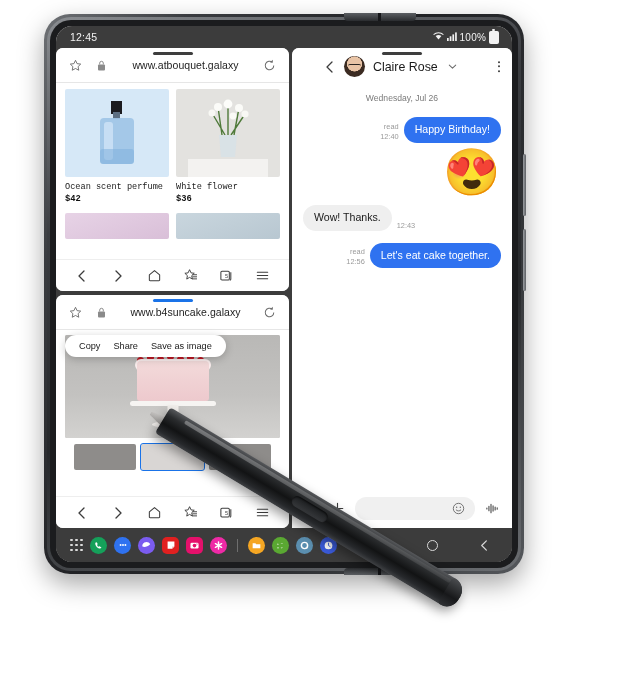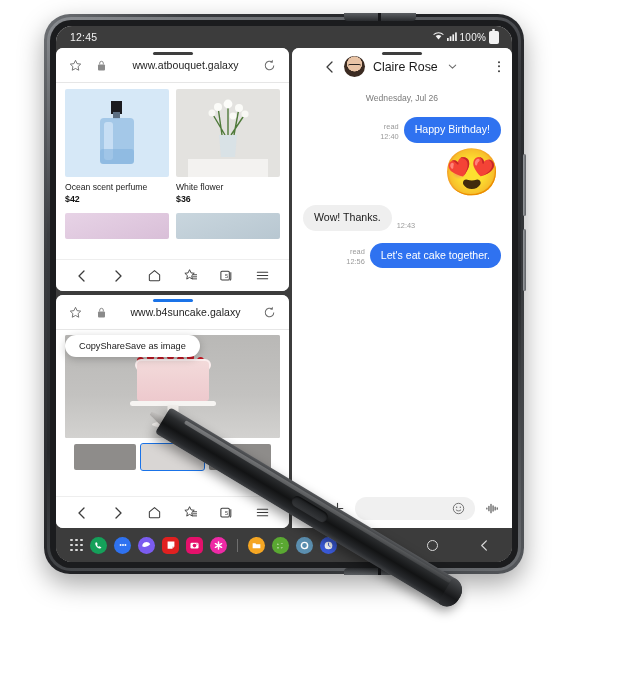--- a/index.html
+++ b/index.html
@@ -57,21 +57,21 @@
       border-radius:3px;background:#3e3e3e;}
   .drag-pill.blue{background:#1a73e8;}
   .url-text{flex:1;text-align:center;font-size:10.5px;color:#1d1d1d;letter-spacing:.05px;}
   .ic{width:17px;height:17px;display:inline-flex;align-items:center;justify-content:center;
       flex:0 0 auto;}
   .ic svg{display:block;}
   .sep-line{height:1px;background:#e6e6e6;}
 
   
   .prod-grid{display:flex;gap:7px;padding:6px 9px 0 9px;}
-  .prod{flex:1;}
+  .prod{flex:1;font-family:Liberation Mono, monospace;}
   .prod-img{height:88px;border-radius:2px;position:relative;overflow:hidden;}
   .img-perfume{background:#d6e8f7;}
   .img-flower{background:#e3e2df;}
   .prod-name{font-size:8.6px;color:#1a1a1a;margin-top:5px;line-height:1.25;}
   .prod-price{font-size:8.8px;color:#111;font-weight:bold;margin-top:1px;}
 
   .swatch-row{display:flex;gap:7px;padding:9px 9px 0 9px;}
   .swatch{flex:1;height:26px;border-radius:2px;}
   .sw-pink{background:linear-gradient(160deg,#e7d3e6,#d9bfd8);}
   .sw-blue{background:linear-gradient(160deg,#c9d6de,#b8c7d1);}
@@ -81,21 +81,21 @@
       display:flex;align-items:center;justify-content:space-around;padding:0 8px;
       border-top:1px solid #eee;}
   .bnav .ic{width:21px;height:21px;}
   .tabs-count{position:absolute;font-size:5.6px;color:#3c3c3c;left:50%;top:53%;
       transform:translate(-58%,-50%);font-family:"Liberation Sans",sans-serif;}
   .tabs-wrap{position:relative;width:21px;height:21px;display:flex;align-items:center;justify-content:center;}
 
   
   .cake-stage{position:relative;padding:4px 9px 0 9px;}
   .ctx-menu{position:absolute;left:9px;top:5px;z-index:6;background:#fff;border-radius:17px;
-      box-shadow:0 2px 8px rgba(0,0,0,.22);padding:6px 14px;display:flex;
+      box-shadow:0 2px 8px rgba(0,0,0,.22);padding:6px 14px;display:flex;gap:13px;
       font-size:9.2px;color:#1a1a1a;white-space:nowrap;}
   .ctx-menu span{cursor:default;}
   .cake-img{height:103px;border-radius:2px;background:#bdbcba;position:relative;overflow:hidden;margin-top:1px;}
   .cake-bg{position:absolute;inset:0;background:linear-gradient(180deg,#b9b8b6 0%,#c3c2c0 58%,#d3d2d0 100%);}
   .cake-body{position:absolute;left:50%;top:26px;transform:translateX(-50%);width:72px;height:40px;
       background:linear-gradient(180deg,#f3dada,#edc9cd);border-radius:4px 4px 3px 3px;}
   .cake-drip{position:absolute;left:50%;top:24px;transform:translateX(-50%);width:76px;height:12px;
       background:#fbeeee;border-radius:6px;}
   .cake-stand{position:absolute;left:50%;top:66px;transform:translateX(-50%);width:86px;height:5px;
       background:#f6f4f2;border-radius:3px;}

